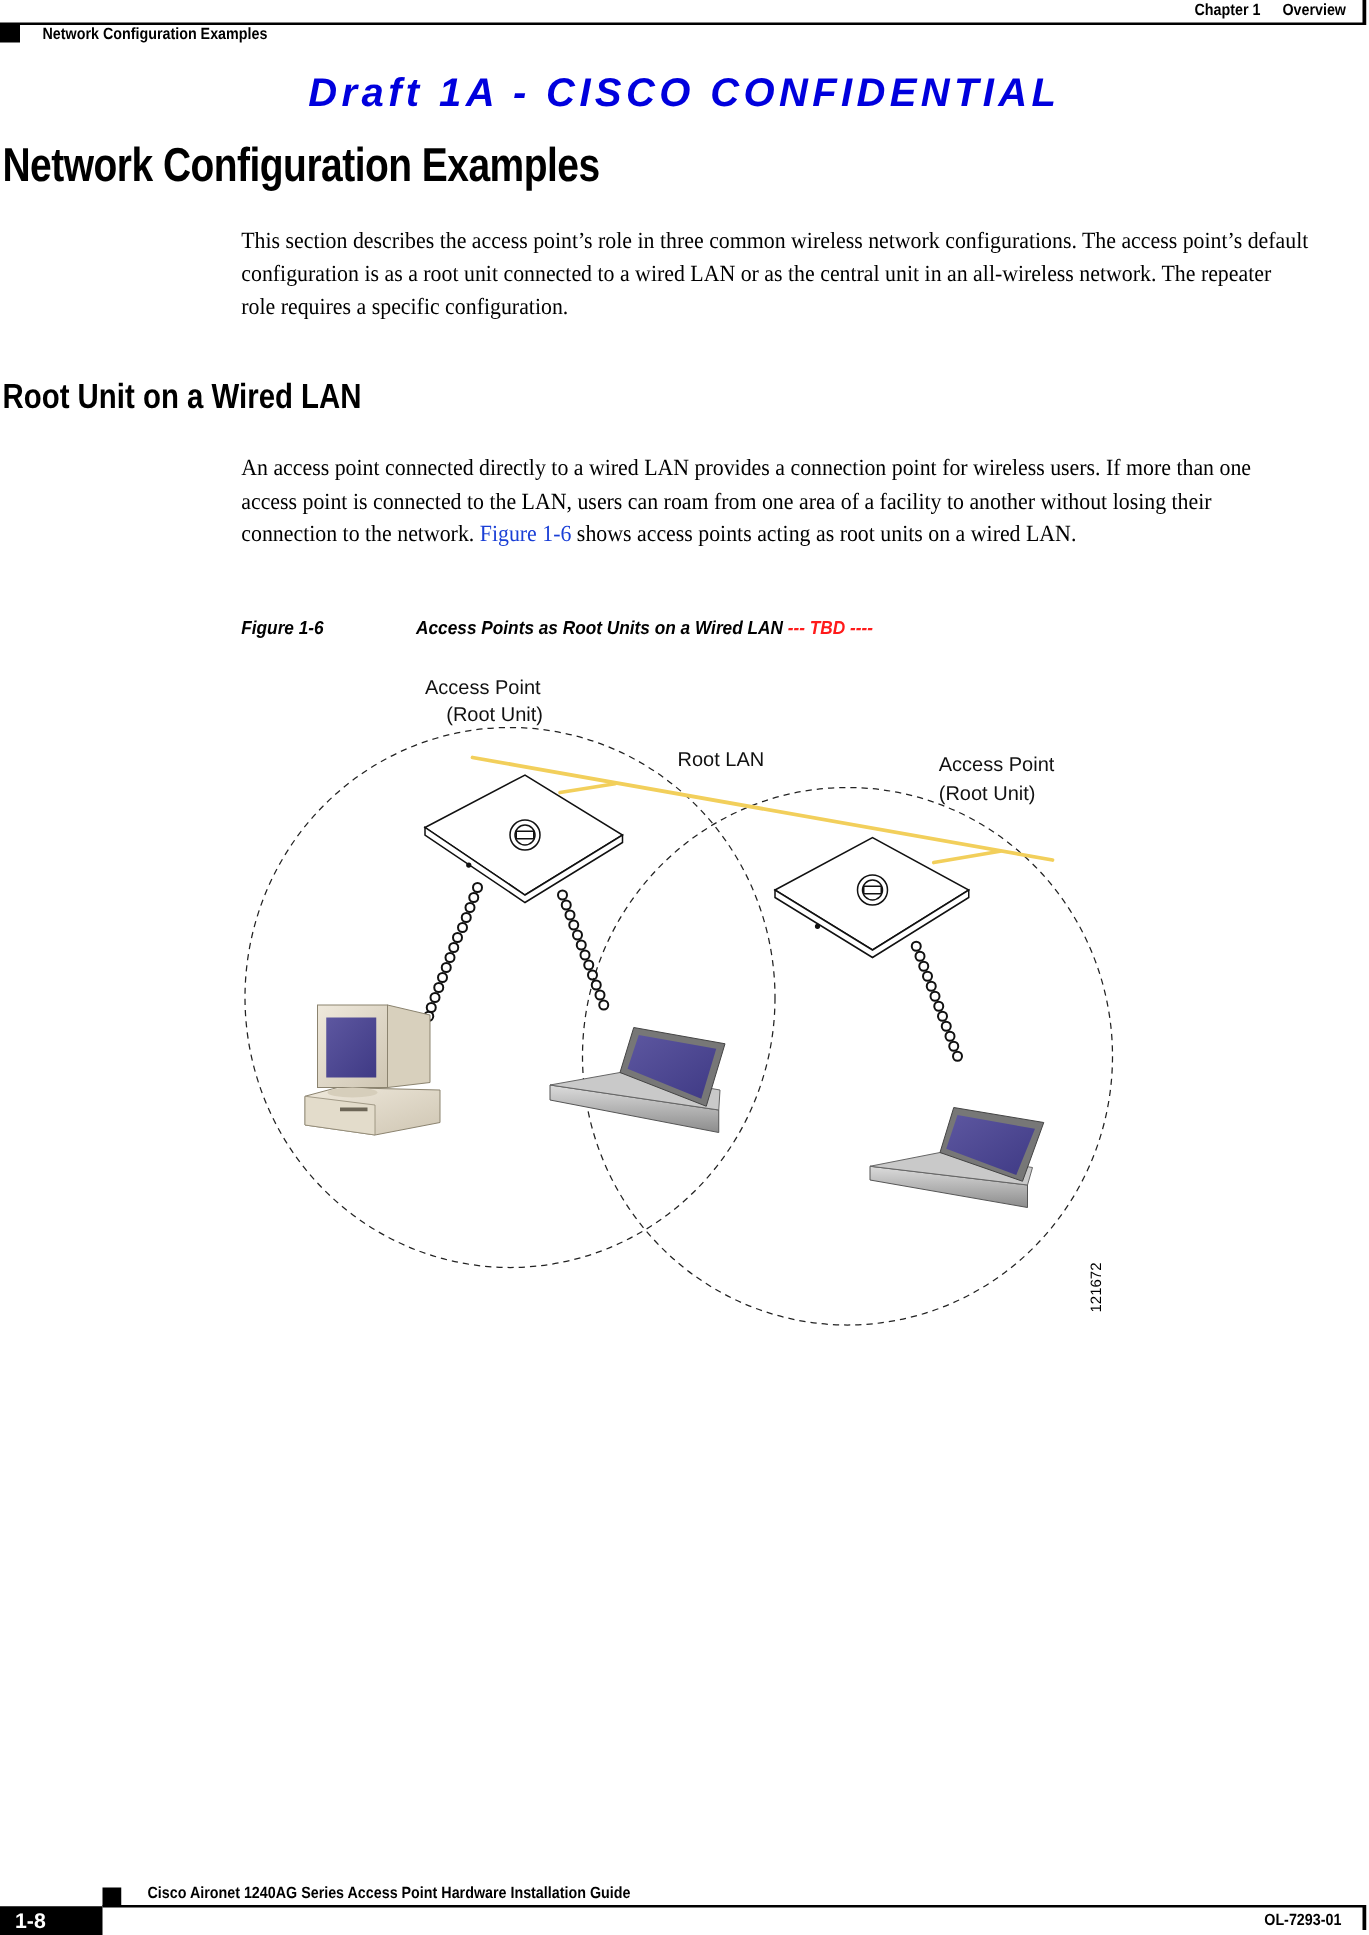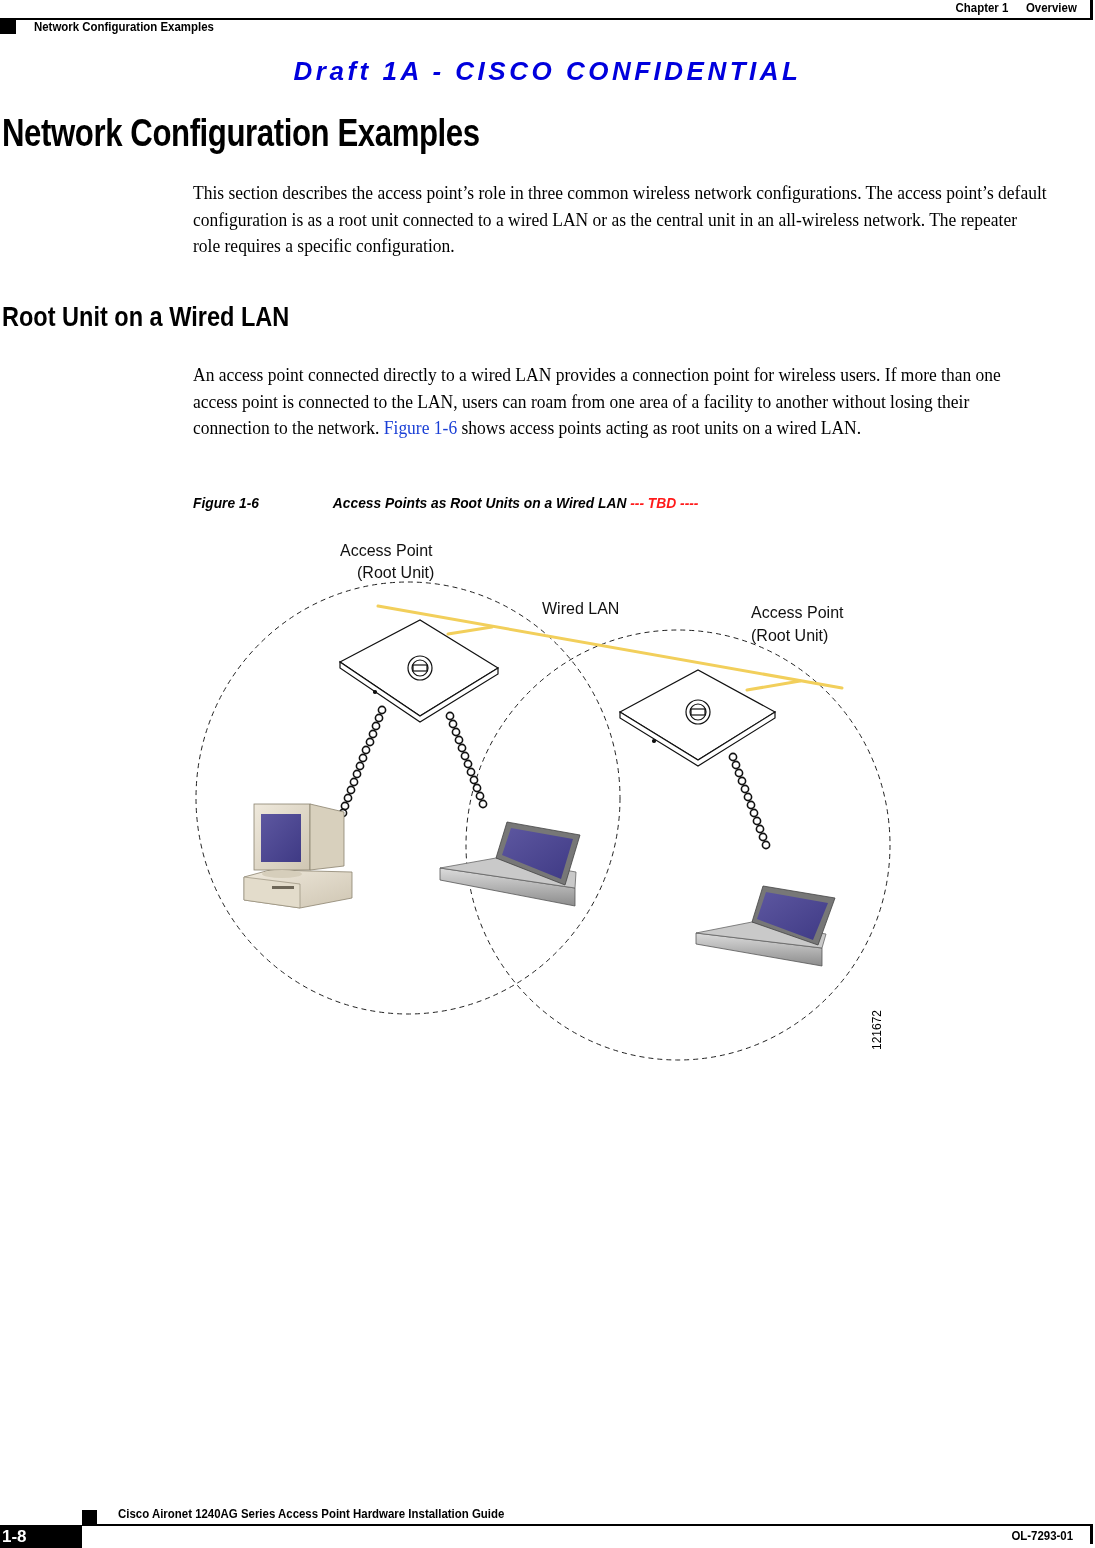--- a/index.html
+++ b/index.html
@@ -5,21 +5,21 @@
   html, body { margin: 0; padding: 0; background: #ffffff; }
   body { width: 1095px; height: 1548px; position: relative; overflow: hidden; font-family: "Liberation Serif", serif; color: #000; }
 
   
   .hdr-right { position: absolute; right: 18px; top: 0; height: 18px; display: flex; align-items: flex-start; gap: 20px; font-family: "Liberation Sans", sans-serif; font-weight: bold; font-size: 13px; line-height: 15px; transform: scaleX(0.88); transform-origin: right top; }
   .hdr-right-bar { position: absolute; right: 2px; top: 0; width: 3px; height: 20px; background: #000; }
   .hdr-rule { position: absolute; left: 0; right: 4px; top: 18px; height: 2px; background: #000; }
   .hdr-left-block { position: absolute; left: 0; top: 20px; width: 16px; height: 14px; background: #000; }
   .hdr-left { position: absolute; left: 34px; top: 19px; font-family: "Liberation Sans", sans-serif; font-weight: bold; font-size: 13px; line-height: 16px; transform: scaleX(0.88); transform-origin: left top; white-space: nowrap; }
 
-  .draft { position: absolute; left: 0; width: 1095px; top: 56px; text-align: center; color: #0000dd; font-family: "Liberation Sans", sans-serif; font-weight: bold; font-style: italic; font-size: 26px; letter-spacing: 3.5px; white-space: nowrap; }
+  .draft { position: absolute; left: 0; width: 1095px; top: 56px; text-align: center; color: #0000dd; font-family: "Liberation Sans", sans-serif; font-weight: bold; font-style: italic; font-size: 32px; letter-spacing: 3.5px; white-space: nowrap; }
 
   h1 { position: absolute; left: 2px; top: 110px; margin: 0; font-family: "Liberation Sans", sans-serif; font-weight: bold; font-size: 38px; line-height: 46px; letter-spacing: -0.5px; transform: scaleX(0.82); transform-origin: left top; white-space: nowrap; }
   h2 { position: absolute; left: 2px; top: 299px; margin: 0; font-family: "Liberation Sans", sans-serif; font-weight: bold; font-size: 28px; line-height: 36px; transform: scaleX(0.84); transform-origin: left top; white-space: nowrap; }
 
   .para { position: absolute; left: 193px; width: 905px; font-size: 18.5px; line-height: 26.5px; transform: scaleX(0.945); transform-origin: left top; }
   .p1 { top: 180px; }
   .p2 { top: 362px; }
   .link { color: #1a3fd6; }
 
   .fig-caption { position: absolute; left: 193px; top: 494px; font-family: "Liberation Sans", sans-serif; font-weight: bold; font-style: italic; font-size: 15px; white-space: nowrap; transform: scaleX(0.92); transform-origin: left top; }
@@ -27,21 +27,21 @@
   .fig-caption .tbd { color: #ff1a1a; }
 
   .figure { position: absolute; left: 0; top: 0; width: 1095px; height: 1548px; }
   .fig-label { position: absolute; font-family: "Liberation Sans", sans-serif; font-size: 16px; line-height: 22px; color: #111; white-space: nowrap; }
   .fig-id { position: absolute; left: 870px; top: 1022px; font-family: "Liberation Sans", sans-serif; font-size: 12px; transform: rotate(-90deg); transform-origin: left top; white-space: nowrap; }
 
   
   .ftr-block-small { position: absolute; left: 82px; top: 1510px; width: 15px; height: 15px; background: #000; }
   .ftr-title { position: absolute; left: 118px; top: 1506px; font-family: "Liberation Sans", sans-serif; font-weight: bold; font-size: 13px; line-height: 16px; transform: scaleX(0.88); transform-origin: left top; white-space: nowrap; }
   .ftr-rule { position: absolute; left: 82px; right: 4px; top: 1524px; height: 2px; background: #000; }
-  .ftr-page { position: absolute; left: 0; top: 1525px; width: 82px; height: 23px; background: #000; color: #fff; font-family: "Liberation Sans", sans-serif; font-weight: bold; font-size: 17px; line-height: 23px; padding-left: 2px; box-sizing: border-box; transform-origin: left top; }
+  .ftr-page { position: absolute; left: 0; top: 1525px; width: 82px; height: 23px; background: #000; color: #fff; font-family: "Liberation Sans", sans-serif; font-weight: bold; font-size: 17px; line-height: 23px; padding-left: 12px; box-sizing: border-box; transform-origin: left top; }
   .ftr-doc { position: absolute; right: 22px; top: 1528px; font-family: "Liberation Sans", sans-serif; font-weight: bold; font-size: 13px; line-height: 16px; transform: scaleX(0.88); transform-origin: right top; white-space: nowrap; }
   .ftr-right-bar { position: absolute; right: 2px; top: 1524px; width: 3px; height: 20px; background: #000; }
 </style>
 </head>
 <body>
 
 <div class="hdr-right">
   <span>Chapter 1</span>
   <span>Overview</span>
 </div>
@@ -173,21 +173,21 @@
   <g>
     <polygon points="696,933 822,948 822,966 696,944" fill="url(#lapbase)" stroke="#555" stroke-width="0.8"></polygon>
     <polygon points="696,933 752,922 826,934 822,948" fill="#c9c9c9" stroke="#666" stroke-width="0.8"></polygon>
     <polygon points="752,922 763,886 835,898 818,945" fill="#777" stroke="#444" stroke-width="0.8"></polygon>
     <polygon points="757,919 766,892 828,903 813,940" fill="url(#scr)"></polygon>
   </g>
 </svg>
 
 <div class="fig-label" style="left:340px; top:540px;">Access Point</div>
 <div class="fig-label" style="left:357px; top:562px;">(Root Unit)</div>
-<div class="fig-label" style="left:542px; top:598px;">Wired LAN</div>
+<div class="fig-label" style="left:542px; top:598px;">Root LAN</div>
 <div class="fig-label" style="left:751px; top:602px;">Access Point</div>
 <div class="fig-label" style="left:751px; top:625px;">(Root Unit)</div>
 <div class="fig-id" style="top:1050px;">121672</div>
 
 <div class="ftr-block-small"></div>
 <div class="ftr-title">Cisco Aironet 1240AG Series Access Point Hardware Installation Guide</div>
 <div class="ftr-rule"></div>
 <div class="ftr-page">1-8</div>
 <div class="ftr-doc">OL-7293-01</div>
 <div class="ftr-right-bar"></div>

